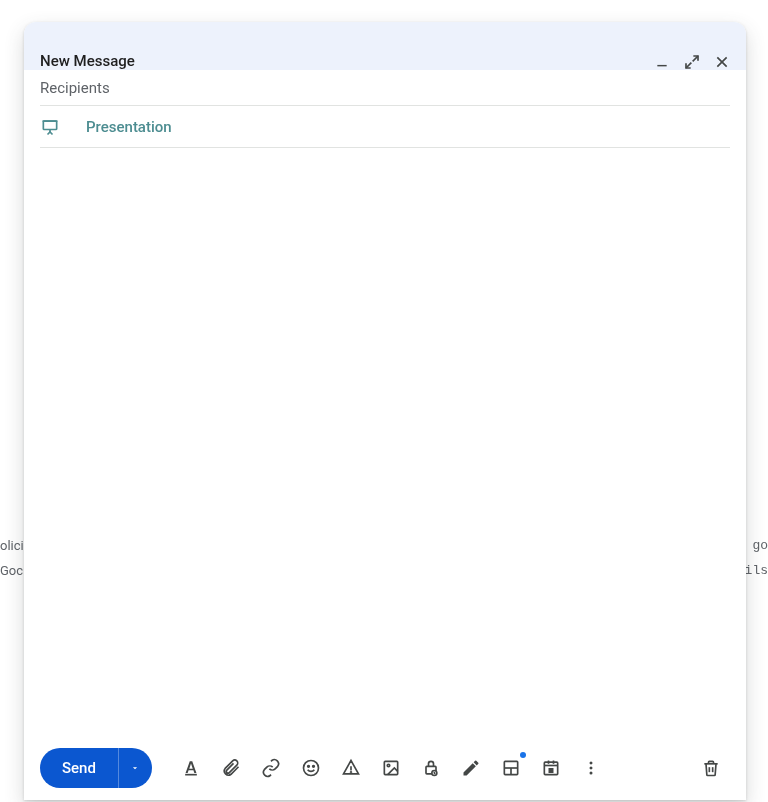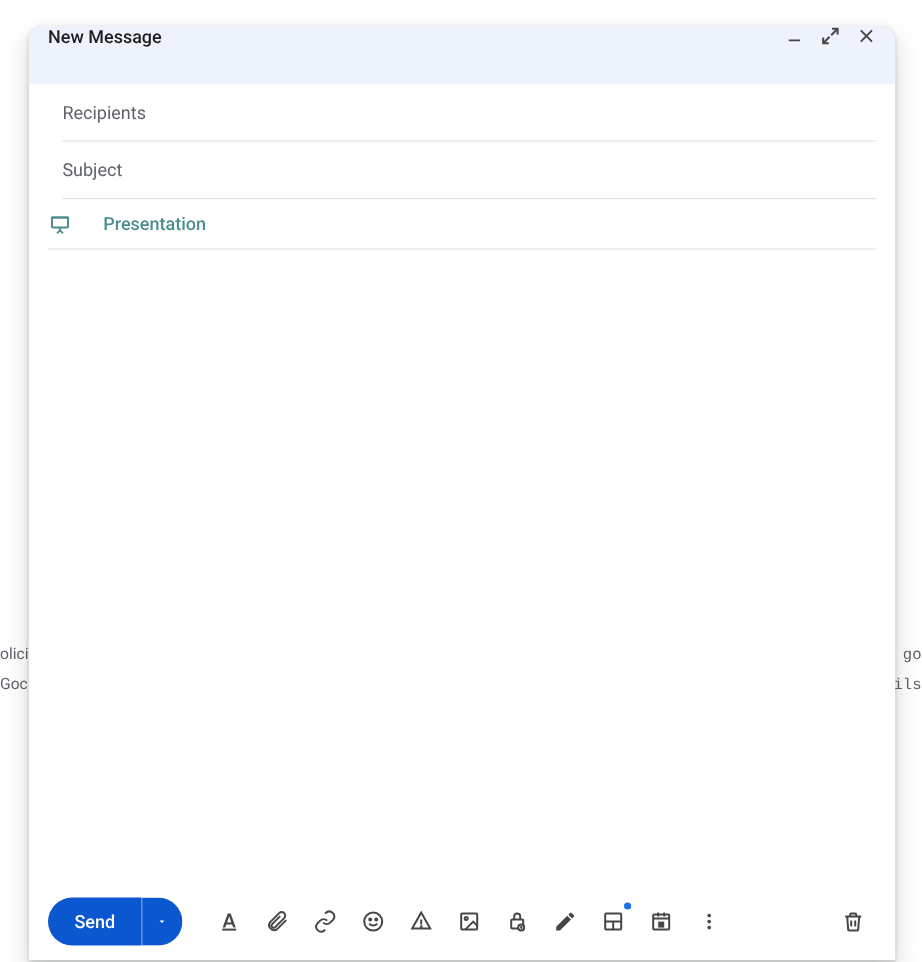--- a/index.html
+++ b/index.html
@@ -39,21 +39,21 @@
       border-radius: 12px 12px 0 0;
       box-shadow: 0 1px 3px rgba(60,64,67,0.2), 0 8px 20px rgba(60,64,67,0.2);
       display: flex;
       flex-direction: column;
       overflow: hidden;
     }
     .header {
       background: #edf2fc;
       height: 48px;
       display: flex;
-      align-items: flex-start;
+      align-items: flex-end;
       padding: 0 16px;
     }
     .header-title {
       flex: 1;
       font-size: 15px;
       font-weight: 500;
       color: #1f1f1f;
     }
     .header-actions {
       display: flex;
@@ -66,25 +66,24 @@
       cursor: pointer;
       display: flex;
       align-items: center;
       justify-content: center;
       color: #444746;
     }
     .fields {
       padding: 0 16px;
     }
     .field {
-      height: 48px;
+      height: 36px;
       display: flex;
       align-items: center;
       border-bottom: 1px solid #e1e3e1;
-      margin-left: 12px;
     }
     .field input {
       border: none;
       outline: none;
       width: 100%;
       font-size: 15px;
       color: #1f1f1f;
       font-family: inherit;
       background: transparent;
     }
@@ -212,23 +211,20 @@
           <path d="M5 5l14 14M19 5L5 19"></path>
         </svg>
       </div>
     </div>
   </div>
 
   <div class="fields">
     <div class="field">
       <input type="text" placeholder="Recipients" style="">
     </div>
-    <div class="field">
-      <input type="text" placeholder="Subject" style="">
-    </div>
   </div>
 
   <div class="body-area">
     <div class="smart-chip">
       <span class="chip-icon">
         <svg width="20" height="20" viewBox="0 0 24 24" fill="none" stroke="currentColor" stroke-width="2">
           <rect x="4" y="5" width="16" height="10" rx="1"></rect>
           <path d="M3 5h18"></path>
           <path d="M12 15v3"></path>
           <path d="M9 21l3-3 3 3"></path>

